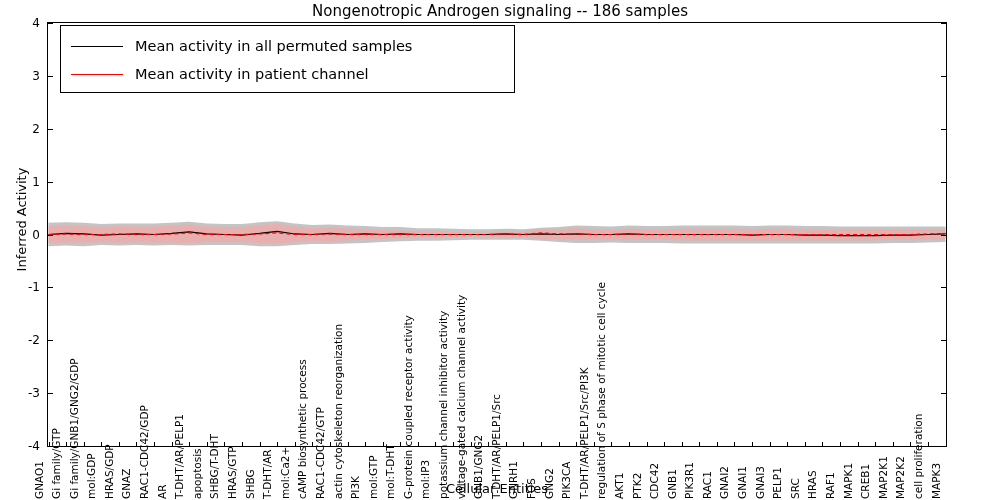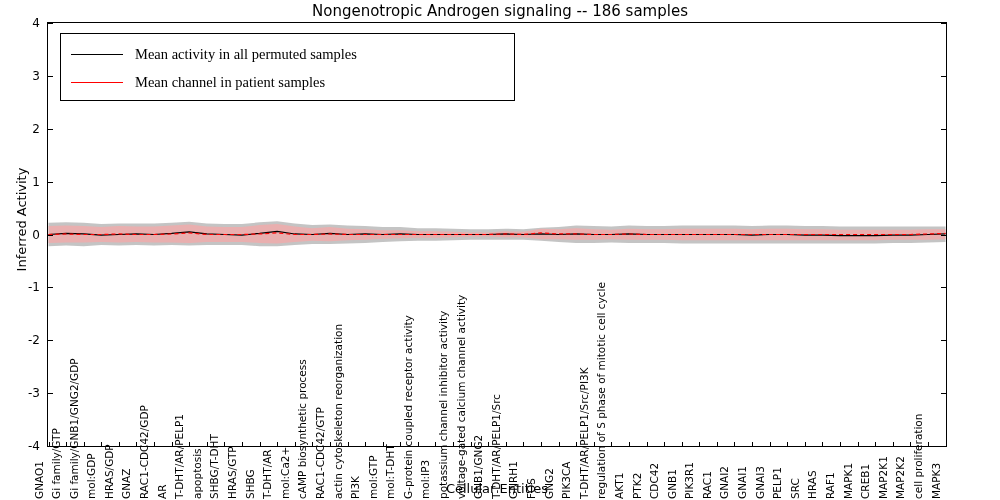--- a/index.html
+++ b/index.html
@@ -45,24 +45,23 @@
     position:absolute;bottom:0;
     font-size:10.5px;color:#000;
     transform-origin:left bottom;
     transform:rotate(-90deg);
     white-space:nowrap;
     line-height:10px;
   }
 
   
   #legend{
-    position:absolute;left:60px;top:33px;width:455px;height:68px;
+    position:absolute;left:60px;top:25px;width:455px;height:68px;
     border:1px solid #000;background:#fff;box-sizing:border-box;
     padding:6px 10px;
-    font-family:Liberation Serif, serif;
   }
   .legrow{display:flex;align-items:center;height:28px;}
   .legline{width:52px;height:0;border-top:1.4px solid #000;margin-right:12px;}
   .legline.red{border-top-color:#ff0000;}
   .legtxt{font-size:14.5px;color:#000;}
 </style>
 </head>
 <body>
 
 <div id="root">
@@ -219,17 +218,17 @@
     </div>
   <div class="xlabel-axis">Cellular Entities</div>
 
   <div id="legend">
     <div class="legrow">
       <span class="legline"></span>
       <span class="legtxt">Mean activity in all permuted samples</span>
     </div>
     <div class="legrow">
       <span class="legline red"></span>
-      <span class="legtxt">Mean channel in patient samples</span>
+      <span class="legtxt">Mean activity in patient channel</span>
     </div>
   </div>
 
 </div>
 
 </body></html>

